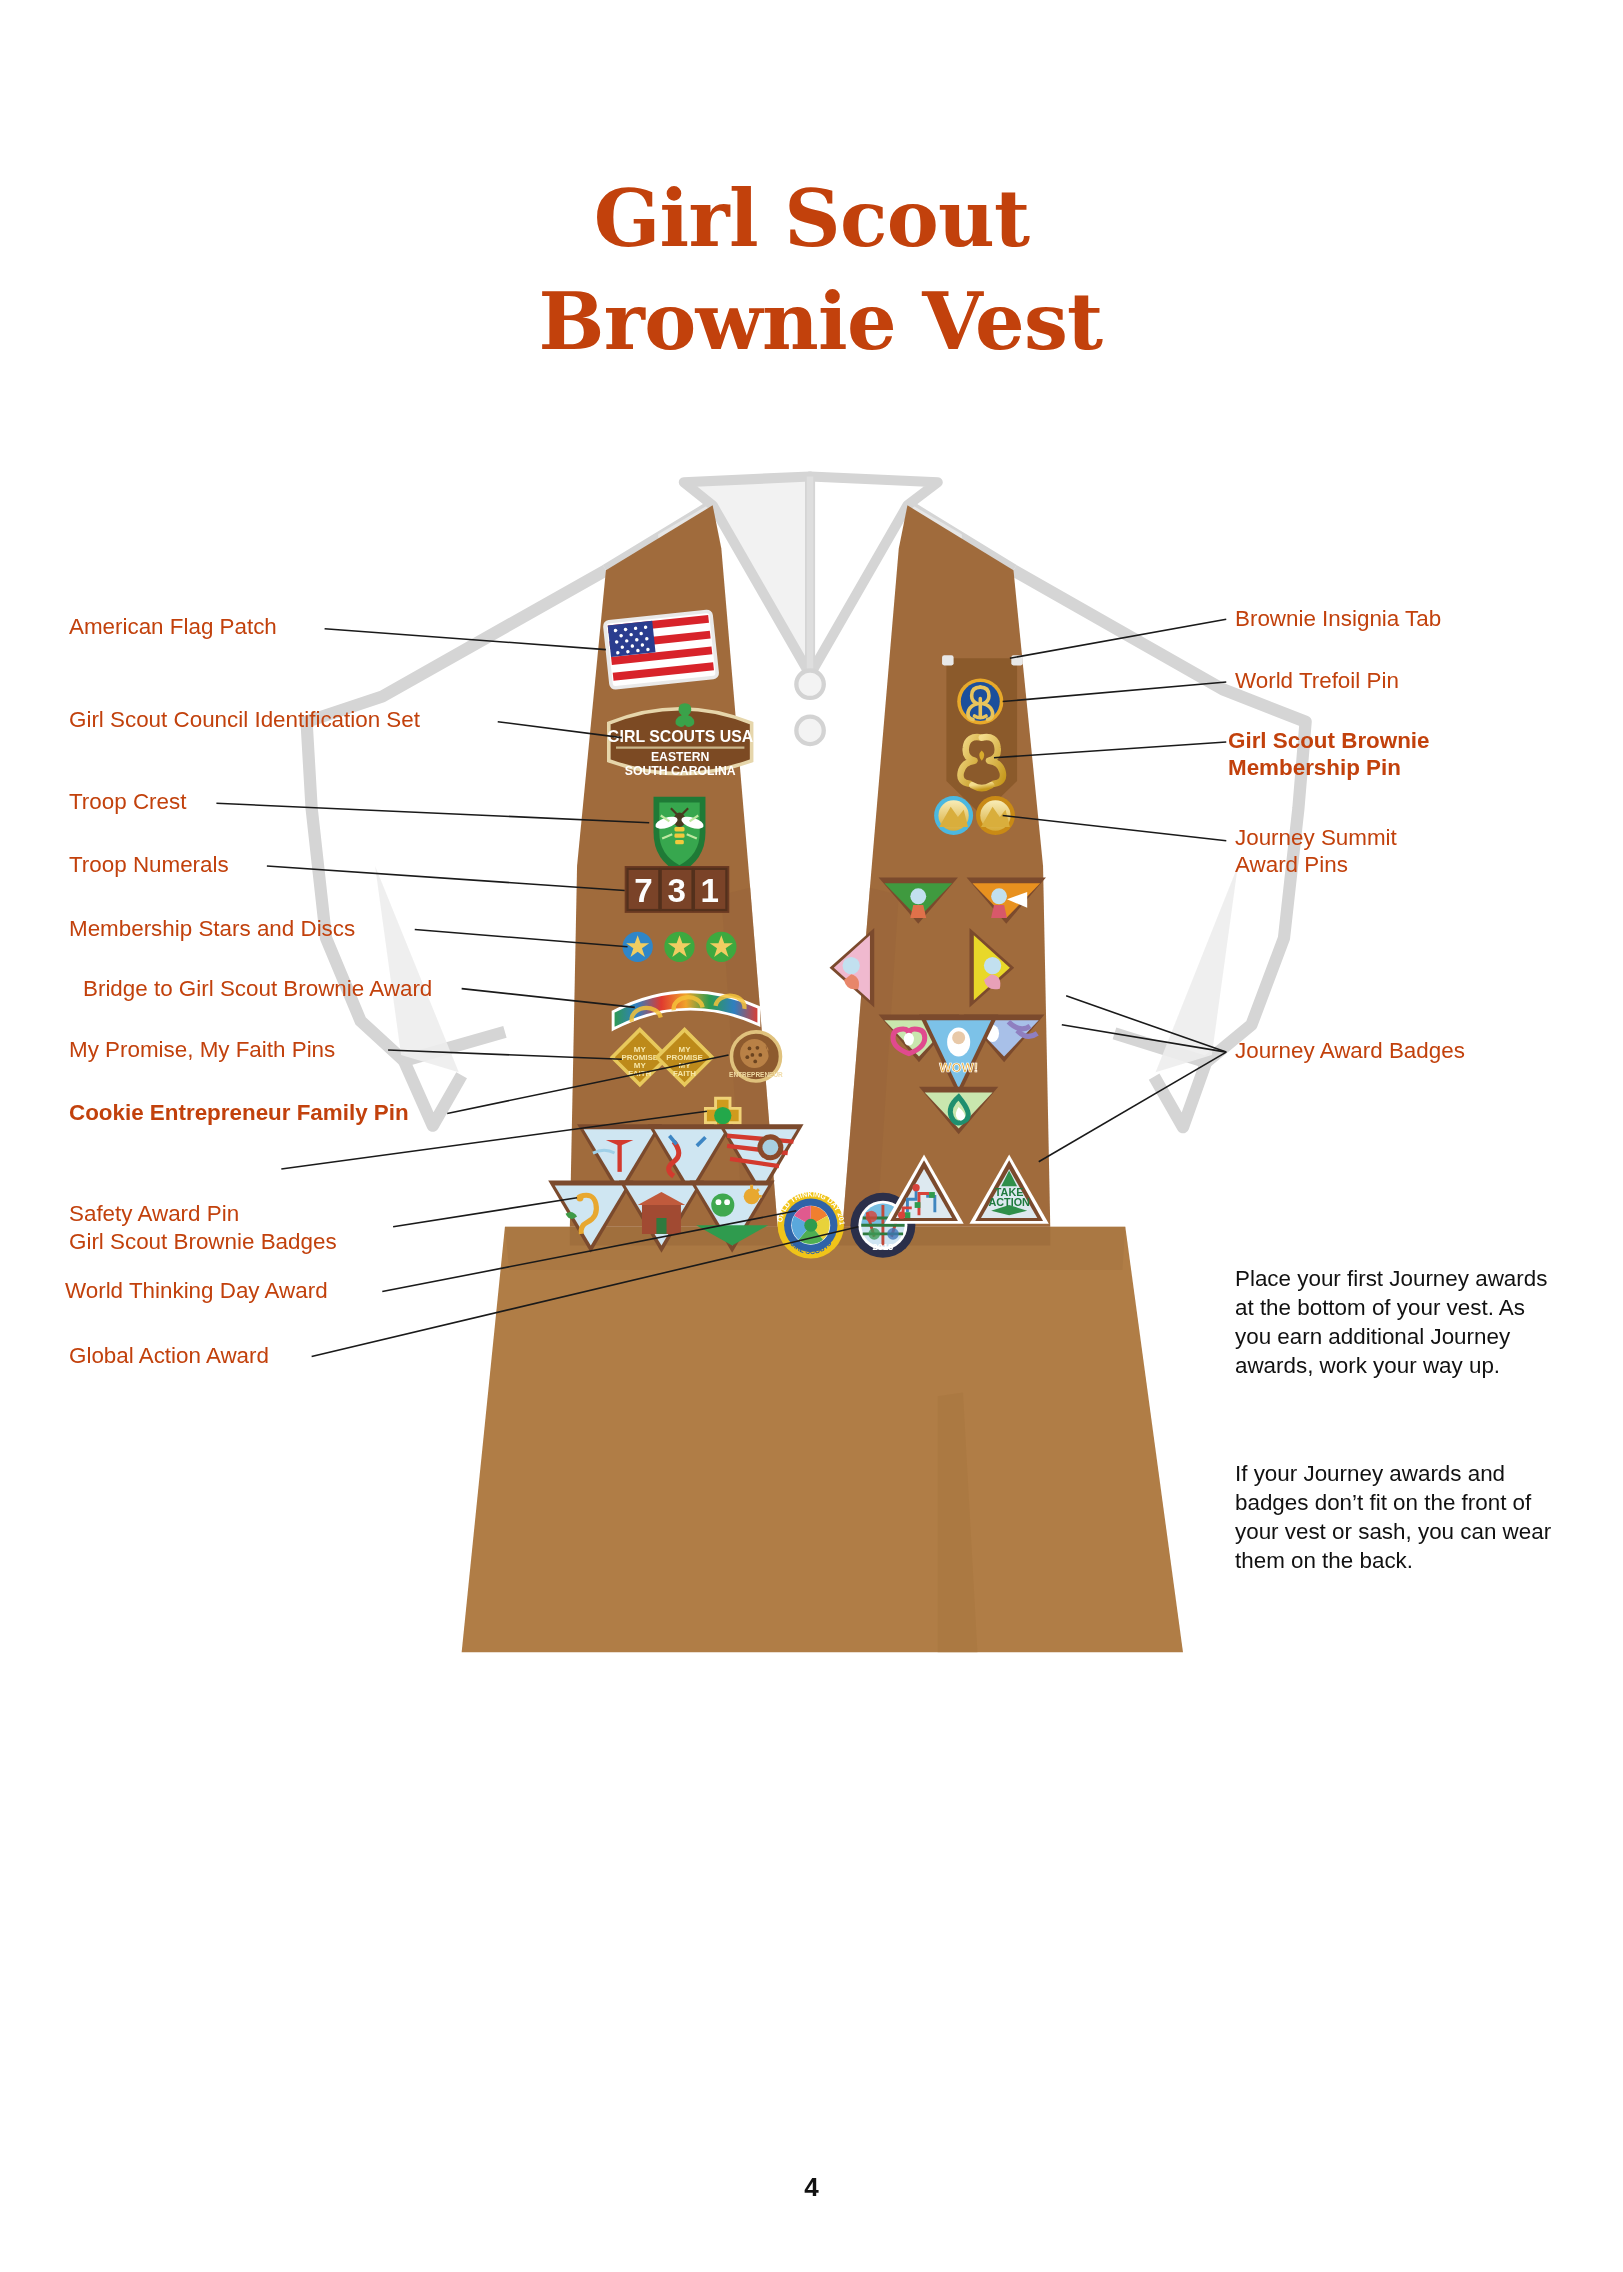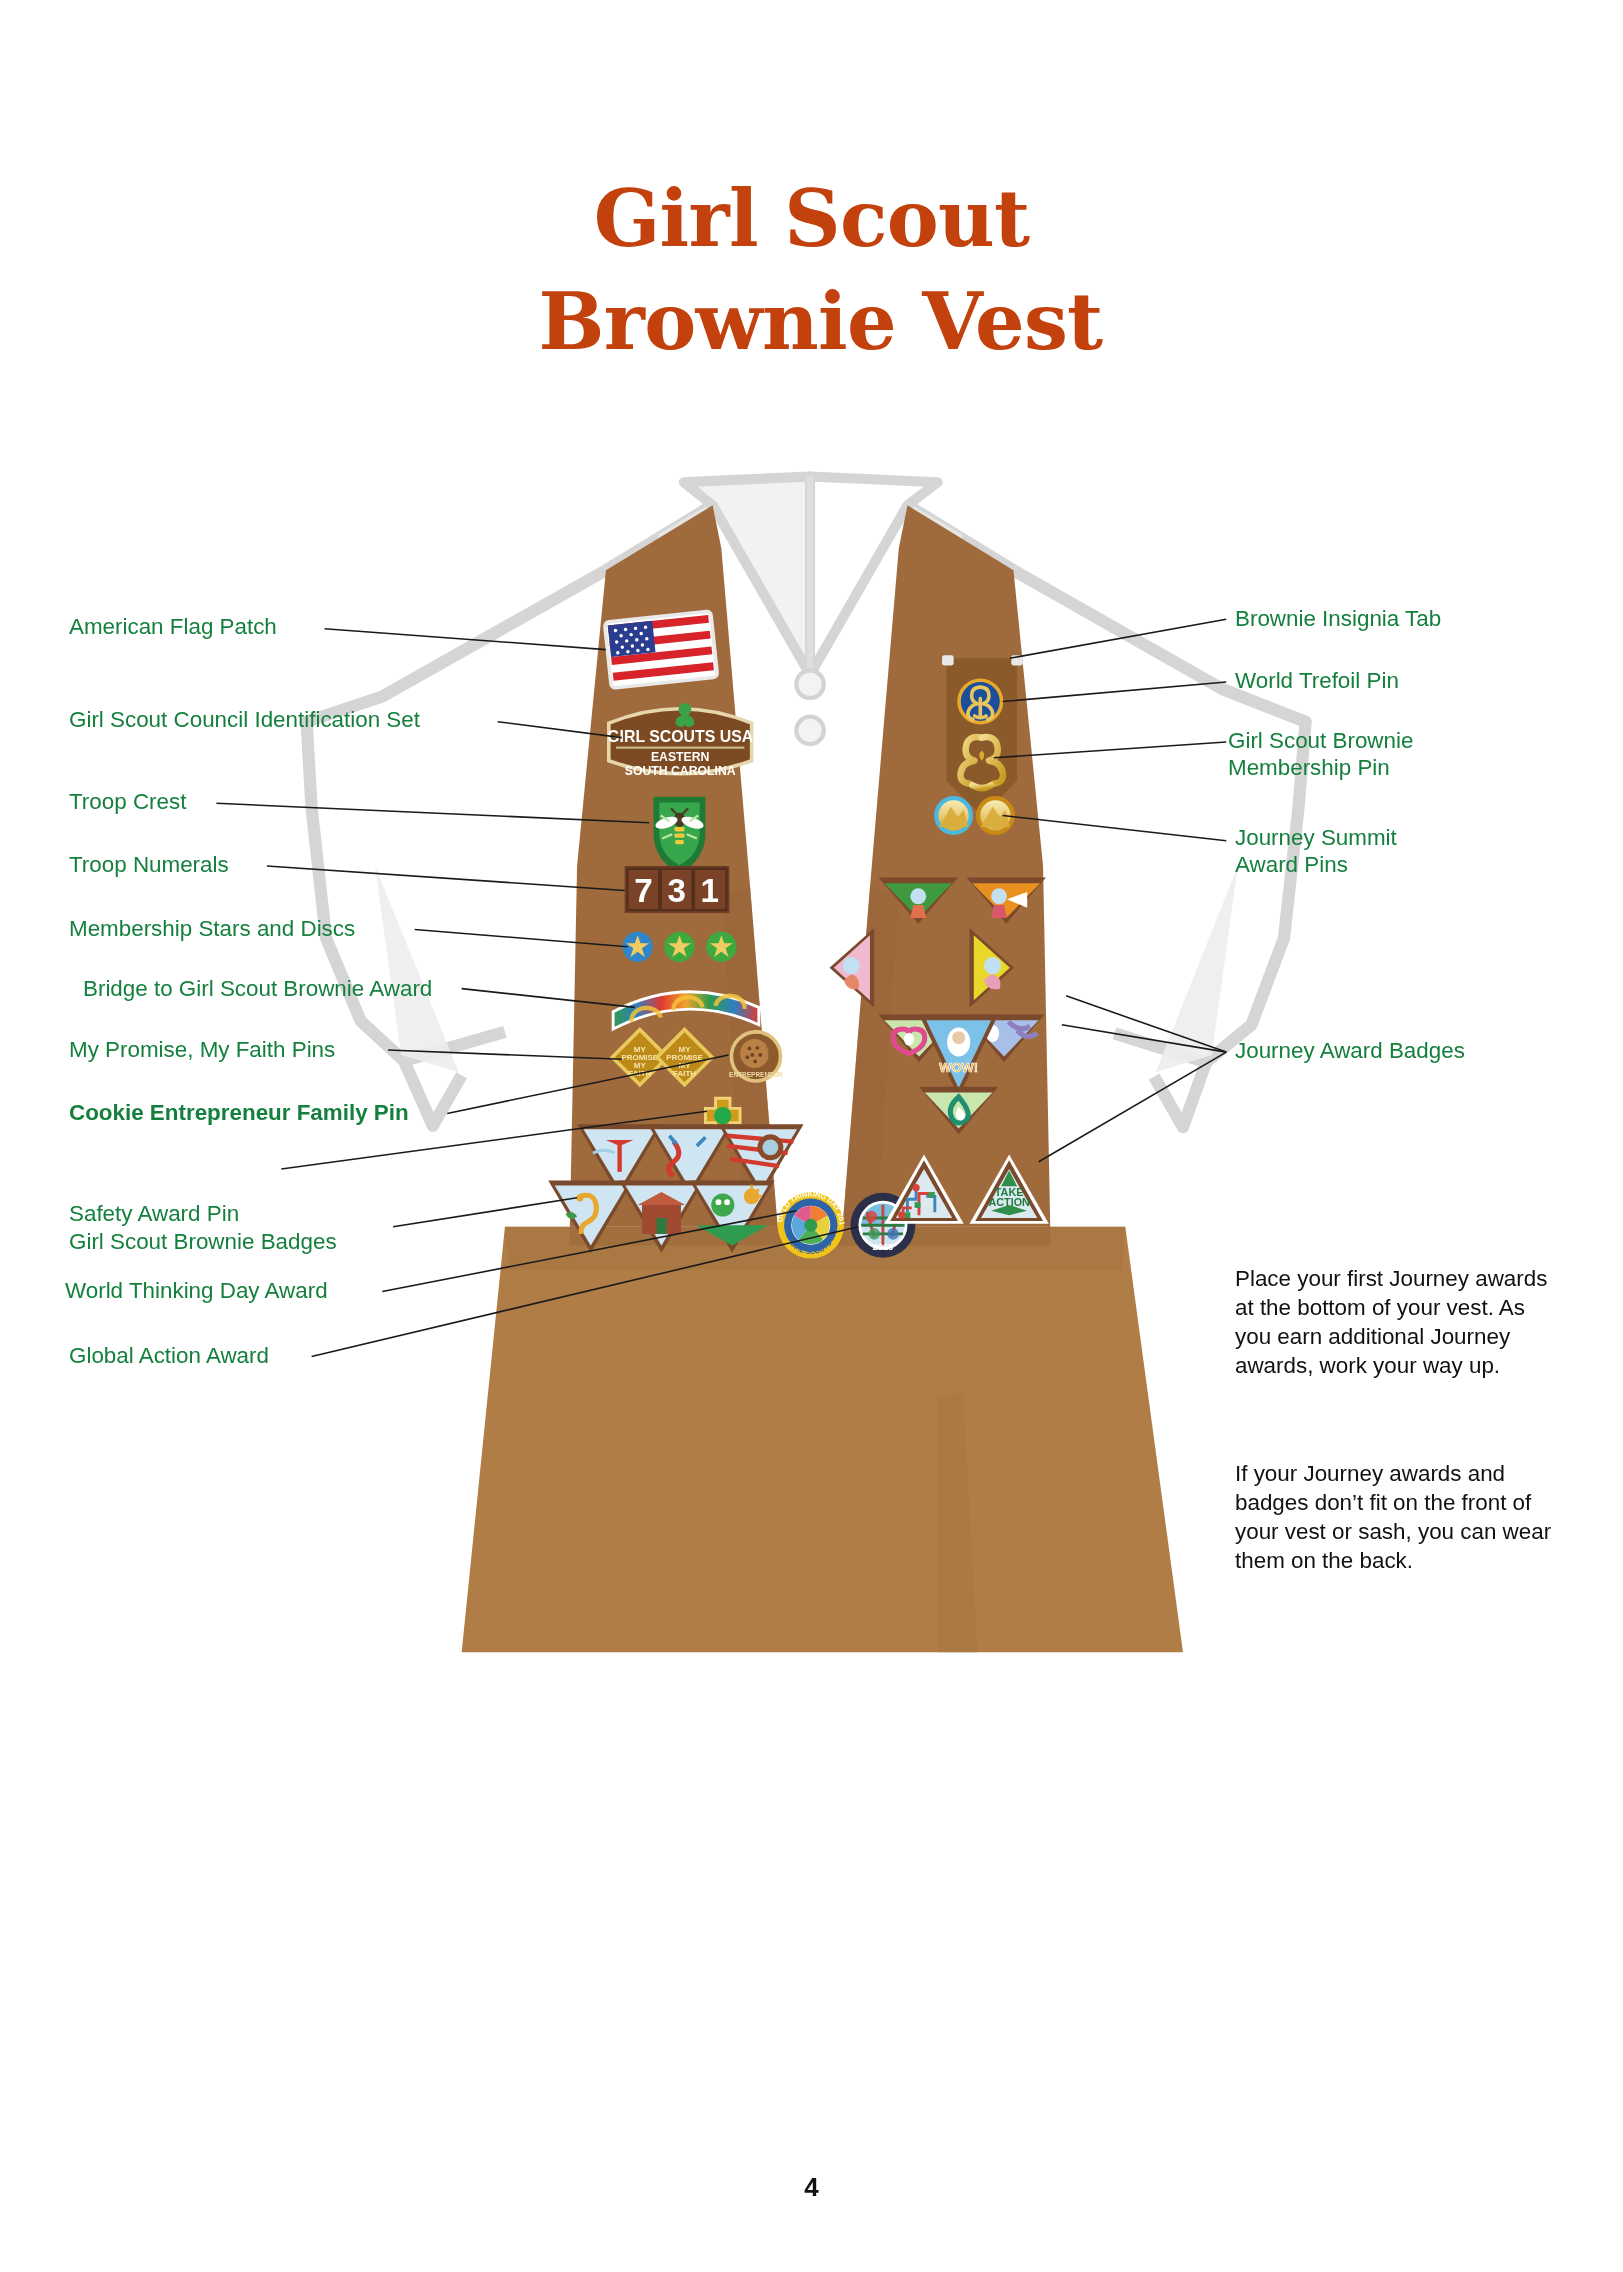--- a/index.html
+++ b/index.html
@@ -11,21 +11,21 @@
   
   .title{
     position:absolute;left:0;right:0;top:180px;text-align:center;
     font-family:"DejaVu Serif","Liberation Serif",serif;
     font-weight:700;color:#c2410c;font-size:78px;line-height:1.0;
     letter-spacing:-0.7px;
   }
   .title .l2{display:block;margin-top:24.5px;padding-left:18px;}
 
   
-  .lab{position:absolute;font-size:22.4px;line-height:1.22;color:#15803d;white-space:pre;}
+  .lab{position:absolute;font-size:22.4px;line-height:1.22;color:#c2410c;white-space:pre;}
   .lab.r{white-space:pre-line;}
 
   .para{position:absolute;font-size:22.4px;line-height:1.30;color:#111;width:325px;}
 
   .pagenum{position:absolute;left:0;right:0;top:2172px;text-align:center;
            font-size:26px;font-weight:700;color:#111;}
 
   
   svg.art{position:absolute;left:0;top:0;width:1623px;height:2273px;}
 </style>
@@ -496,21 +496,21 @@
   <div class="lab" style="left:83px;top:975px;">Bridge to Girl Scout Brownie Award</div>
   <div class="lab" style="left:69px;top:1036px;">My Promise, My Faith Pins</div>
   <div class="lab" style="left:69px;top:1099px;font-weight:bold;">Cookie Entrepreneur Family Pin</div>
   <div class="lab" style="left:69px;top:1200px;">Safety Award Pin</div>
   <div class="lab" style="left:69px;top:1228px;">Girl Scout Brownie Badges</div>
   <div class="lab" style="left:65px;top:1277px;">World Thinking Day Award</div>
   <div class="lab" style="left:69px;top:1342px;">Global Action Award</div>
 
   <div class="lab r" style="left:1235px;top:605px;">Brownie Insignia Tab</div>
   <div class="lab r" style="left:1235px;top:667px;">World Trefoil Pin</div>
-  <div class="lab r" style="left:1228px;top:727px;">Girl Scout Brownie
+  <div class="lab r" style="left:1228px;top:727px;font-weight:bold;">Girl Scout Brownie
 Membership Pin</div>
   <div class="lab r" style="left:1235px;top:824px;">Journey Summit
 Award Pins</div>
   <div class="lab r" style="left:1235px;top:1037px;">Journey Award Badges</div>
 
   <div class="para" style="left:1235px;top:1264px;">Place your first Journey awards at the bottom of your vest. As you earn additional Journey awards, work your way up.</div>
   <div class="para" style="left:1235px;top:1459px;">If your Journey awards and badges don’t fit on the front of your vest or sash, you can wear them on the back.</div>
 
   <div class="pagenum">4</div>
 

